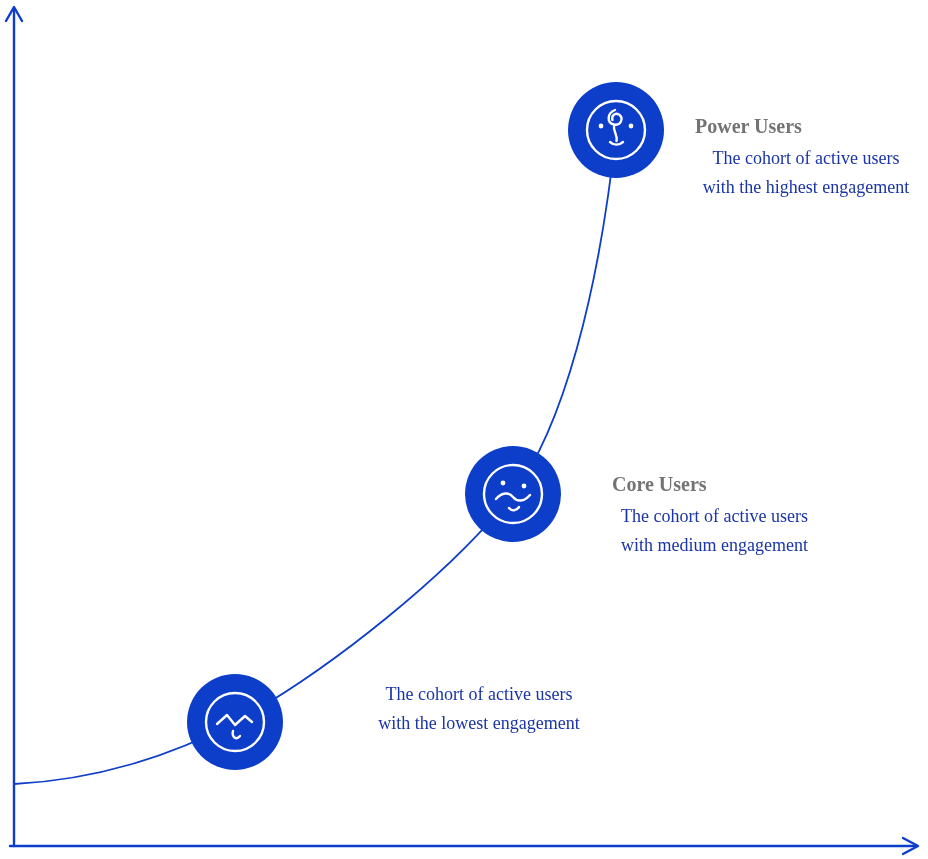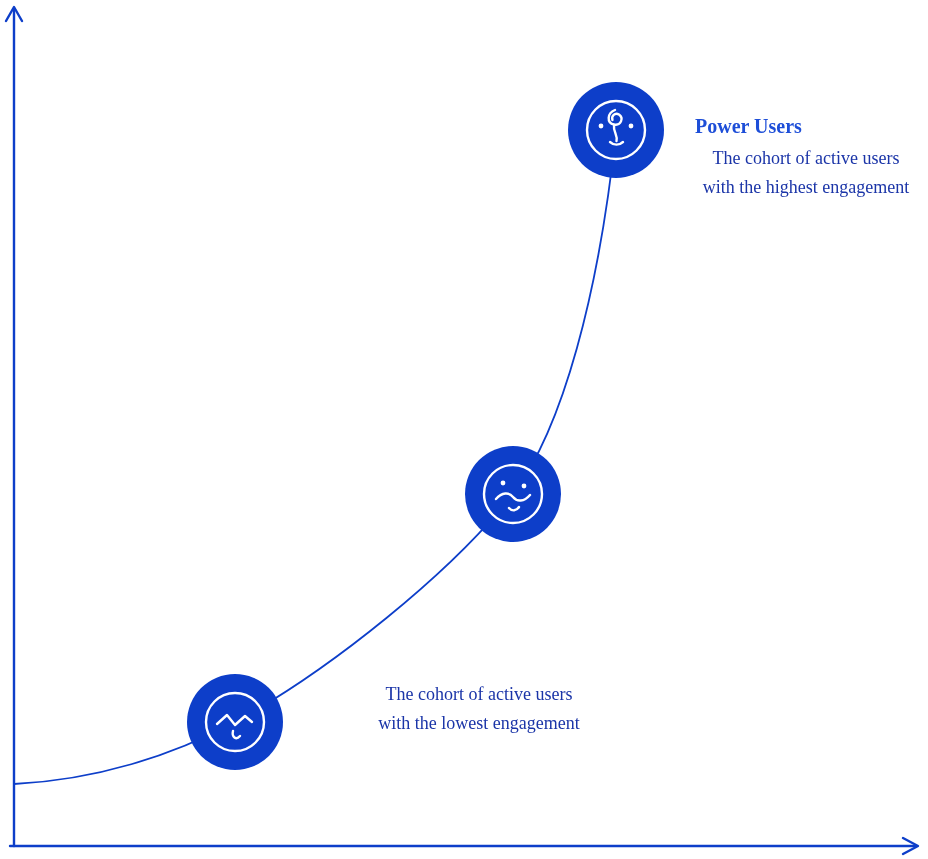--- a/index.html
+++ b/index.html
@@ -34,21 +34,21 @@
     position: absolute;
     color: #1b35a8;
   }
   #label-power  { left: 695px; top: 112px; width: 222px; }
   #label-core   { left: 612px; top: 470px; width: 205px; }
   #label-casual { left: 375px; top: 680px; width: 208px; }
 
   .label .title {
     font-size: 20px;
     font-weight: bold;
-    color: #1d4ed8;
+    color: #737373;
     margin-bottom: 3px;
     line-height: 1.45;
   }
   .label .desc {
     font-size: 18px;
     line-height: 1.6;
     color: #1b35a8;
     text-align: center;
   }
 </style>
@@ -104,19 +104,23 @@
       <path d="M47 28 C 39 31, 38.5 41, 46 42.5 C 53 44, 56 36, 51 32.5 C 47 30, 43 34, 44.5 38
                M46 42.5 C 45 50, 50 53, 48.5 59" fill="none" stroke="#ffffff" stroke-width="2.4" stroke-linecap="round" stroke-linejoin="round"></path>
       <path d="M42 60 C 46 63.5, 51 63.5, 55 60" fill="none" stroke="#ffffff" stroke-width="2.4" stroke-linecap="round"></path>
     </svg>
   </div>
 
   <div class="label" id="label-casual">
     <div class="desc">The cohort of active users with the lowest engagement</div>
   </div>
 
+  <div class="label" id="label-core">
+    <div class="title">Core Users</div>
+    <div class="desc">The cohort of active users with medium engagement</div>
+  </div>
 
   <div class="label" id="label-power">
     <div class="title">Power Users</div>
     <div class="desc">The cohort of active users with the highest engagement</div>
   </div>
 
 </div>
 
 </body></html>

